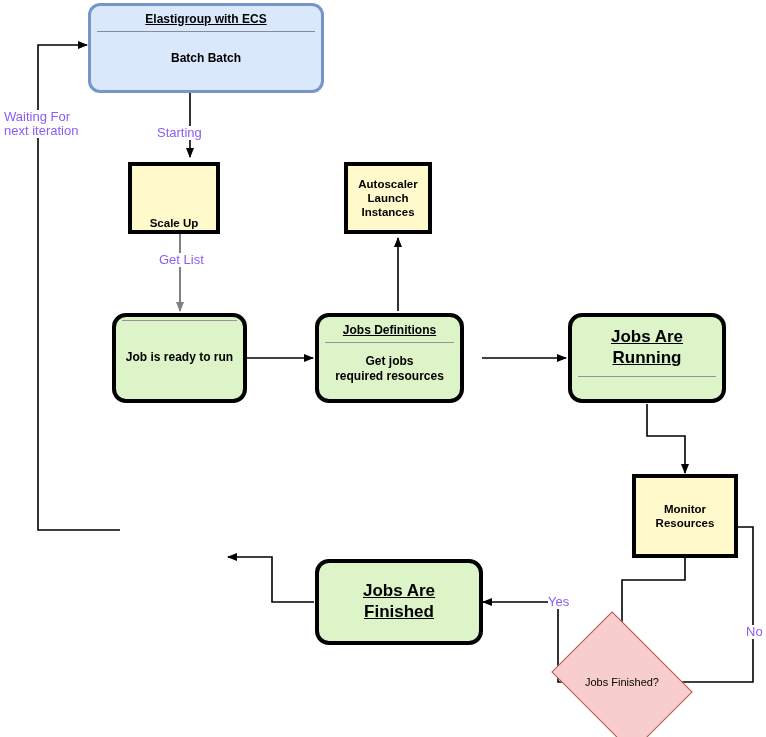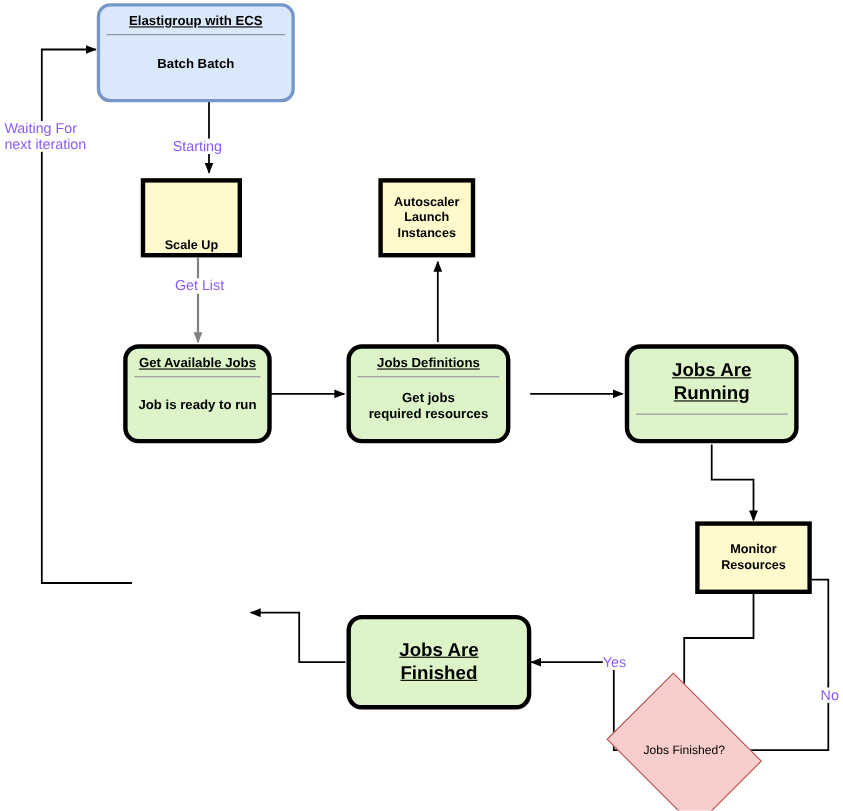--- a/index.html
+++ b/index.html
@@ -191,57 +191,56 @@
 
     <path d="M 679,682 L 753,682 L 753,527 L 721,527" fill="none" stroke="#000000" stroke-width="1.6" marker-end="url(#arrowBlack)"></path>
 
     <path d="M 565,682 L 558,682 L 558,602 L 483,602" fill="none" stroke="#000000" stroke-width="1.6" marker-end="url(#arrowBlack)"></path>
 
     <path d="M 314,602 L 272,602 L 272,557 L 228,557" fill="none" stroke="#000000" stroke-width="1.6" marker-end="url(#arrowBlack)"></path>
 
     <path d="M 120,530 L 38,530 L 38,45 L 87,45" fill="none" stroke="#000000" stroke-width="1.6" marker-end="url(#arrowBlack)"></path>
   </svg>
 
-  <div class="node node-elastigroup" style="left:88px; top:3px; width:180px; height:90px;">
+  <div class="node node-elastigroup" style="left:88px; top:3px; width:236px; height:90px;">
     <div class="title">Elastigroup with ECS</div>
     <div class="divider"></div>
     <div class="body">Batch Batch</div>
   </div>
 
   <div class="node node-yellow" style="left:128px; top:162px; width:92px; height:72px;justify-content:flex-end;">
     <div class="label">Scale Up</div>
   </div>
 
   <div class="node node-yellow" style="left:344px; top:162px; width:88px; height:72px;">
     <div class="label" style="white-space:pre-line;">Autoscaler
 Launch
 Instances</div>
   </div>
 
   <div class="node node-green" style="left:112px; top:313px; width:135px; height:90px;">
-    <div class="title">Get Available Jobs</div>
     <div class="divider"></div>
     <div class="body">Job is ready to run</div>
   </div>
 
   <div class="node node-green" style="left:315px; top:313px; width:149px; height:90px;">
     <div class="title">Jobs Definitions</div>
     <div class="divider"></div>
     <div class="body" style="white-space:pre-line;">Get jobs
 required resources</div>
   </div>
 
   <div class="node node-green state" style="left:568px; top:313px; width:158px; height:90px;">
     <div class="title" style="white-space:pre-line;">Jobs Are
 Running</div>
     <div class="divider"></div>
     <div class="body"></div>
   </div>
 
-  <div class="node node-yellow" style="left:632px; top:474px; width:106px; height:66px;">
+  <div class="node node-yellow" style="left:632px; top:474px; width:106px; height:84px;">
     <div class="label" style="white-space:pre-line;">Monitor
 Resources</div>
   </div>
 
   <div class="node-diamond" style="left:565px; top:639px; width:114px; height:86px;">
     <div class="shape"></div>
     <div class="dlabel">Jobs Finished?</div>
   </div>
 
   <div class="node node-green state nodivider" style="left:315px; top:559px; width:168px; height:86px;">

